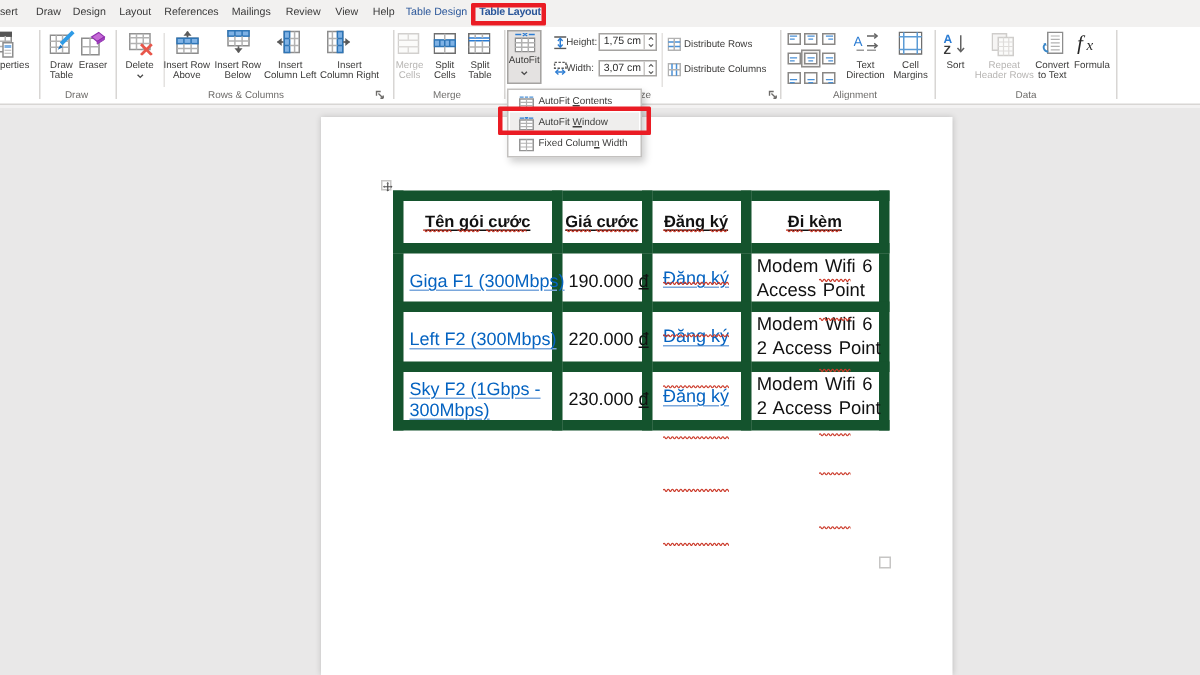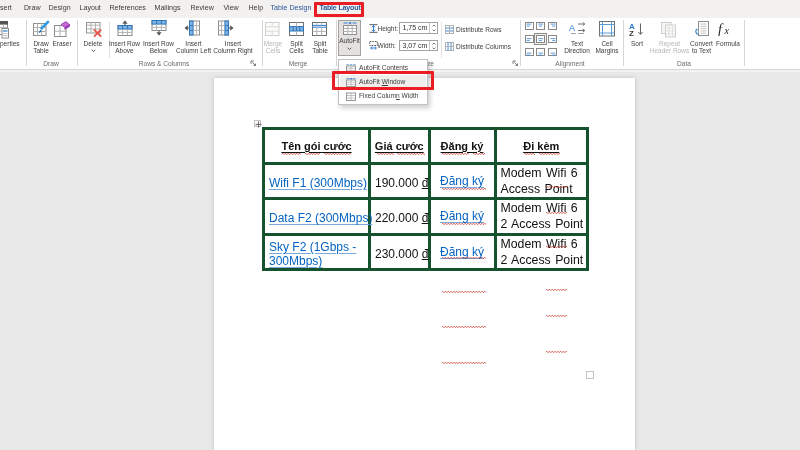--- a/index.html
+++ b/index.html
@@ -27,21 +27,21 @@
 .alnb{position:absolute;width:9px;height:8px;border:1px solid #8a8886;background:#fff;}
 .alnsel{position:absolute;width:13px;height:12px;border:1px solid #908e8c;background:#f1efed;}
 
 #canvas{position:absolute;left:0;top:70px;width:800px;height:380px;background:#e9e8e8;}
 #canvas .strip{position:absolute;left:0;top:0;width:800px;height:2px;background:#f3f2f2;}
 #page{position:absolute;left:214px;top:8px;width:421px;height:372px;background:#fff;
   box-shadow:0 0 4px rgba(0,0,0,.18);}
 
 #doct{position:absolute;left:48px;top:49px;border-collapse:collapse;table-layout:fixed;
   font-size:12px;color:#111;width:324px;}
-#doct td{border:3px solid #14532d;padding:4px 0 0 4px;vertical-align:middle;white-space:nowrap;
+#doct td{border:7px solid #14532d;padding:4px 0 0 4px;vertical-align:middle;white-space:nowrap;
   line-height:14.1px;}
 #doct td.w{font-size:12.3px;word-spacing:1px;}
 #doct td.w2{padding-top:0;line-height:16.3px;}
 #doct td.c{text-align:center;padding:0;}
 .hl{color:#0563c1;text-decoration:underline;text-decoration-color:#7aa7dc;text-underline-offset:1.5px;text-decoration-thickness:1px;}
 .hd{font-weight:bold;font-size:11px;text-decoration:underline;text-underline-offset:1.5px;text-decoration-thickness:1px;}
 .caret{display:inline-block;width:1px;height:12px;background:#222;vertical-align:-2px;}
 .dong{text-decoration:underline;}
 .sqz{position:absolute;overflow:hidden;z-index:6;}
 
@@ -402,27 +402,27 @@
             <col style="width:92.5px">
           </colgroup>
         <tbody>
             <tr style="height:34.5px">
           <td class="c"><span class="hd">Tên gói cước</span></td>
           <td class="c"><span class="hd">Giá cước</span></td>
           <td class="c"><span class="hd">Đăng ký</span></td>
           <td class="c"><span class="hd">Đi kèm</span></td>
         </tr>
         <tr style="height:35px">
-          <td><span class="hl">Wifi F1 (300Mbps)</span></td>
+          <td><span class="hl">Giga F1 (300Mbps)</span></td>
           <td>190.000 <span class="dong">đ</span></td>
           <td class="c"><span class="hl">Đăng ký</span></td>
           <td class="w w2">Modem Wifi 6<br>Access Point</td>
         </tr>
         <tr style="height:33.5px">
-          <td><span class="hl">Data F2 (300Mbps)</span></td>
+          <td><span class="hl">Left F2 (300Mbps)</span></td>
           <td>220.000 <span class="dong">đ</span></td>
           <td class="c"><span class="hl">Đăng ký</span></td>
           <td class="w w2">Modem Wifi 6<br>2 Access Point</td>
         </tr>
         <tr style="height:19px">
           <td><span class="hl">Sky F2 (1Gbps -<br>300Mbps)</span></td>
           <td>230.000 <span class="dong">đ</span></td>
           <td class="c"><span class="hl">Đăng ký</span></td>
           <td class="w w2">Modem Wifi 6<br>2 Access Point</td>
         </tr>

